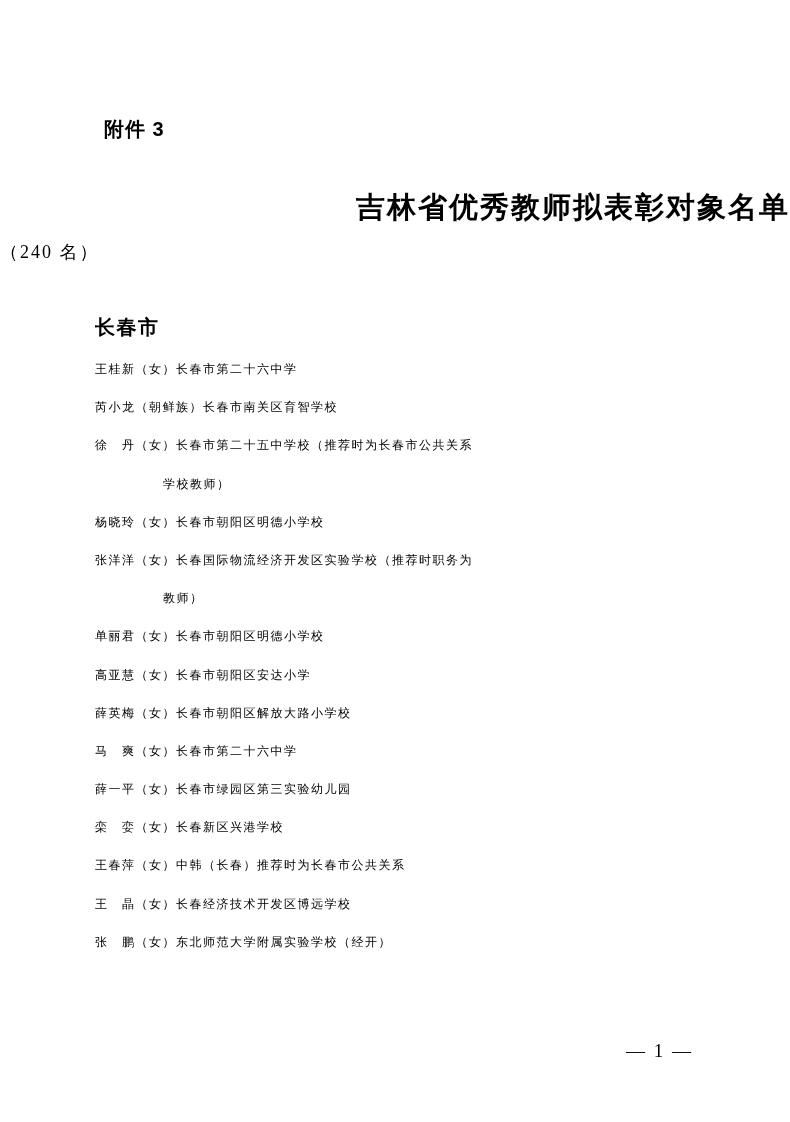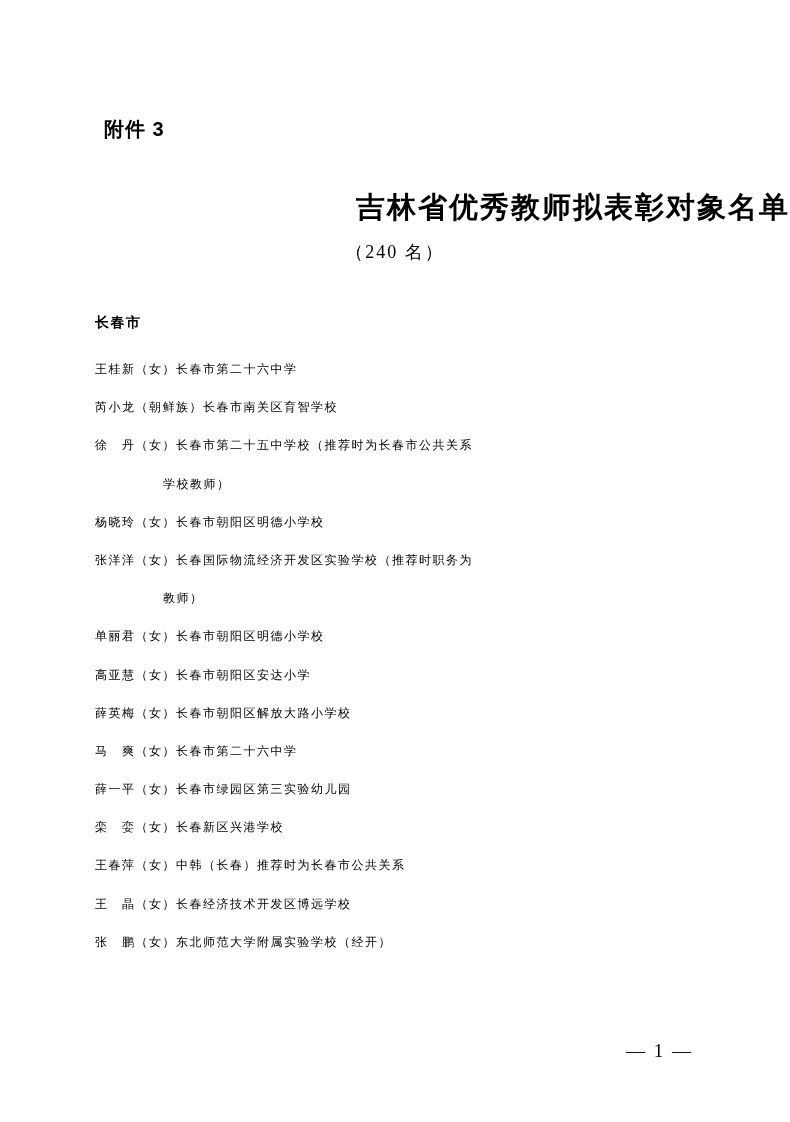--- a/index.html
+++ b/index.html
@@ -33,29 +33,28 @@
     font-size: 29px;
     font-weight: 700;
     letter-spacing: 2px;
     font-family: "Liberation Serif", "DejaVu Serif", serif;
   }
   .doc-count {
     position: absolute;
     top: 240px;
     left: 0;
     width: 100%;
-    text-align: center;
     font-size: 18px;
     letter-spacing: 2px;
   }
   .section-heading {
     position: absolute;
     top: 314px;
     left: 95px;
-    font-size: 14px;
+    font-size: 20px;
     font-weight: 700;
     letter-spacing: 1.5px;
     font-family: "Liberation Sans", "DejaVu Sans", sans-serif;
   }
   .entries {
     position: absolute;
     top: 350px;
     left: 95px;
     width: 620px;
   }

